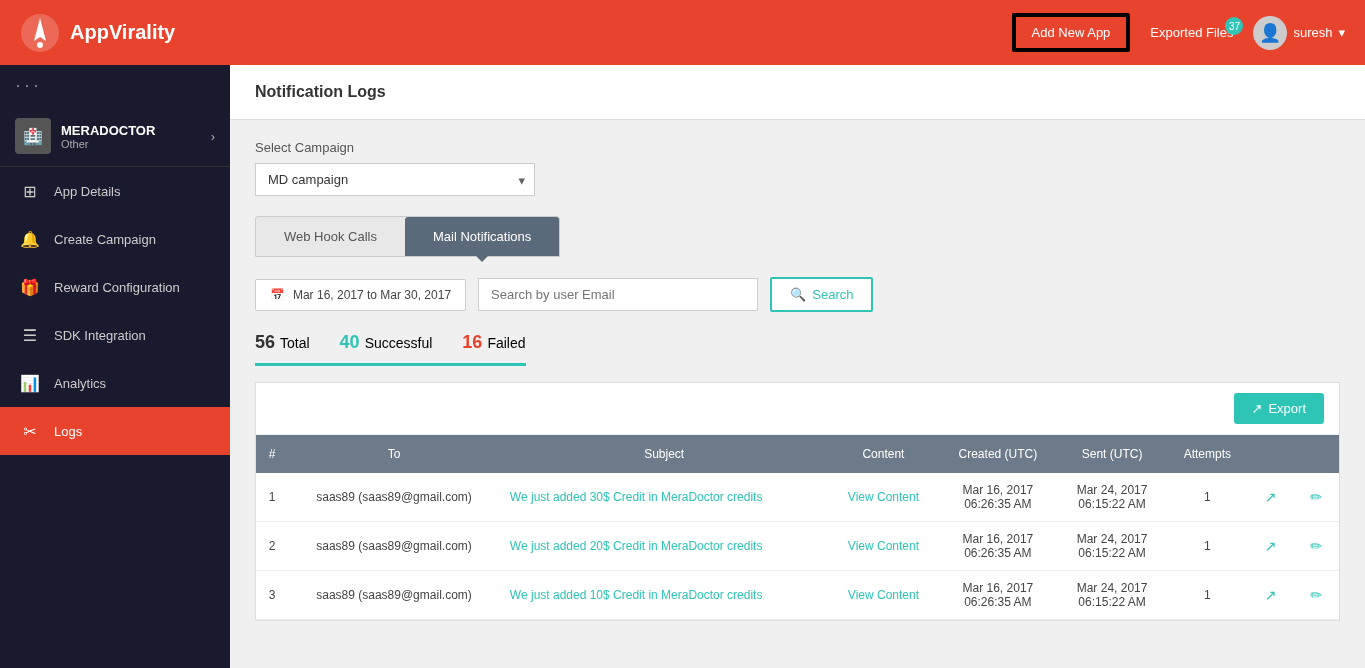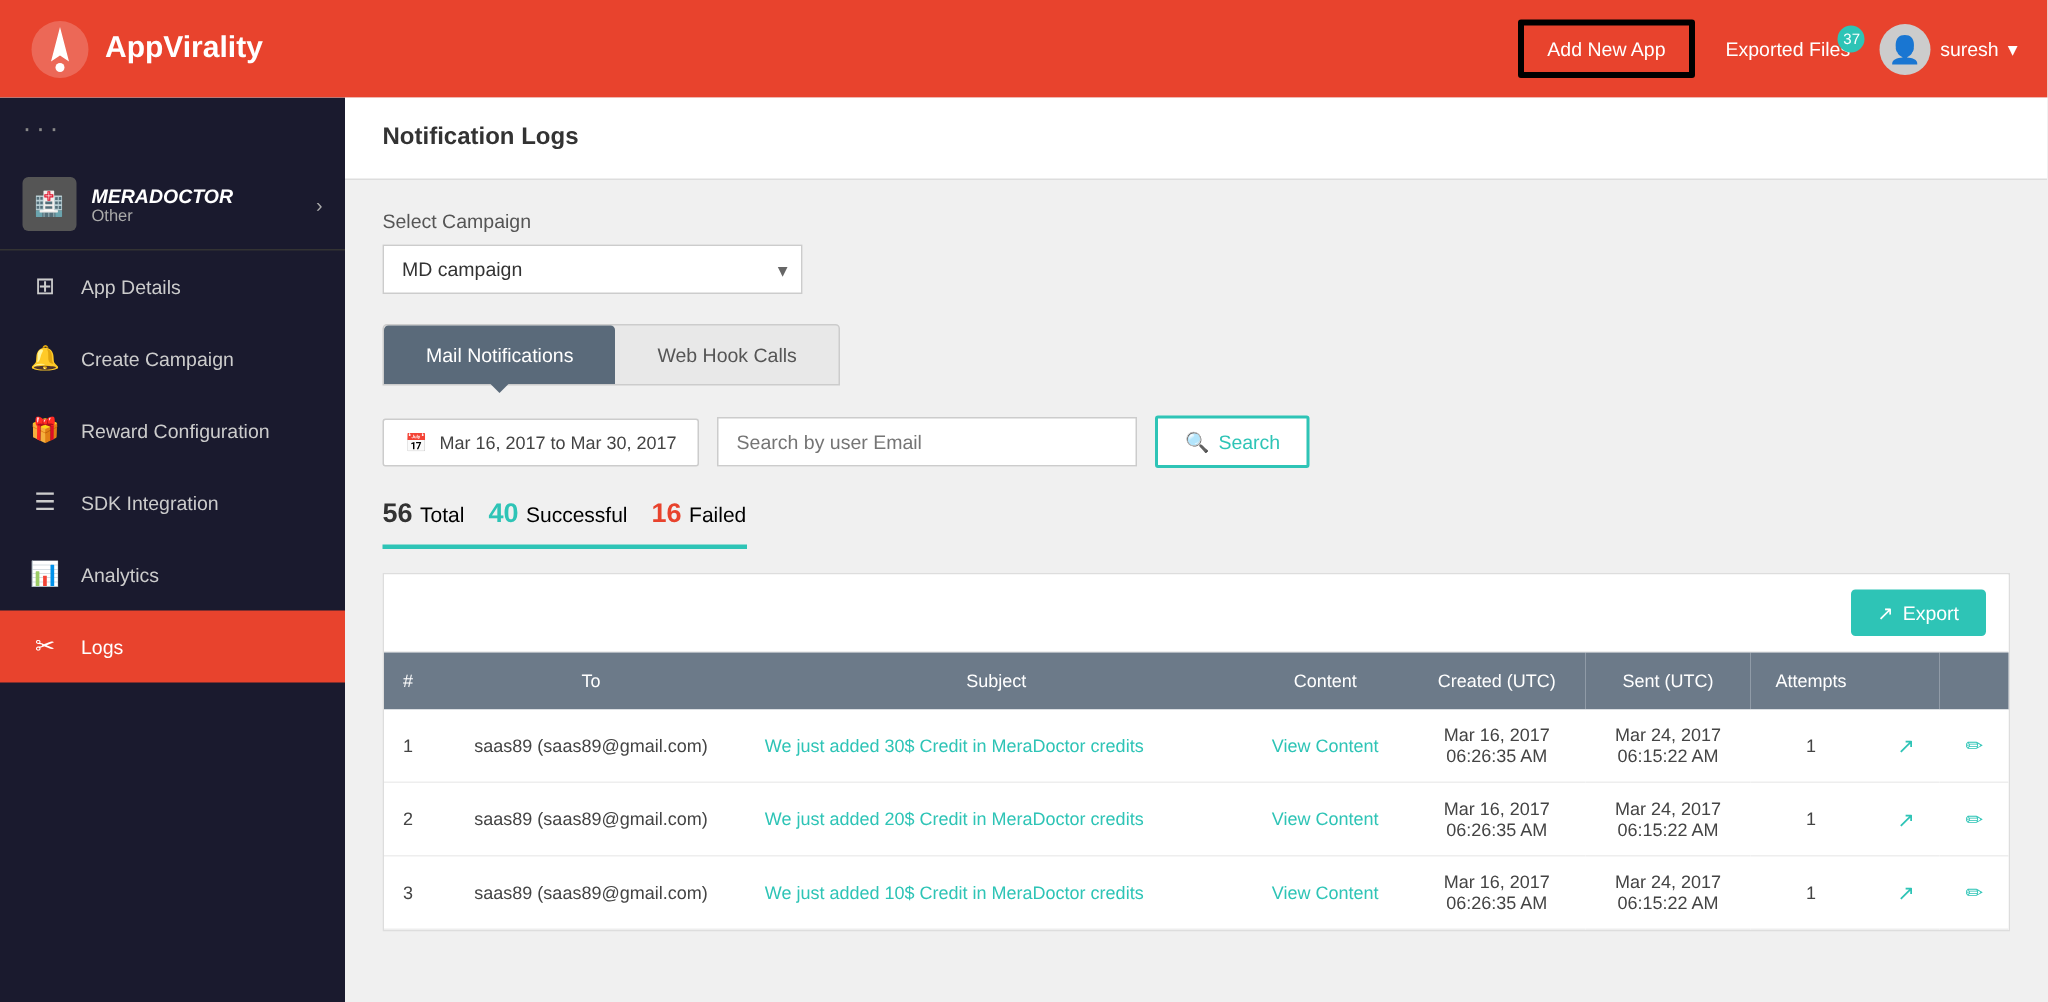--- a/index.html
+++ b/index.html
@@ -115,21 +115,21 @@
       width: 36px;
       height: 36px;
       background: #555;
       border-radius: 4px;
       display: flex;
       align-items: center;
       justify-content: center;
       font-size: 16px;
     }
     .sidebar-app-info { flex: 1; }
-    .sidebar-app-name { font-weight: bold; font-size: 13px; font-style: italic; }
+    .sidebar-app-name { font-weight: bold; font-size: 13px; }
     .sidebar-app-sub { font-size: 11px; color: #aaa; }
     .sidebar-chevron { color: #aaa; }
 
     .sidebar-nav-item {
       display: flex;
       align-items: center;
       padding: 14px 20px;
       gap: 14px;
       cursor: pointer;
       color: #ccc;
@@ -267,21 +267,21 @@
       background: white;
       color: #2ec4b6;
       cursor: pointer;
       font-size: 13px;
       border-radius: 2px;
     }
 
     
     .stats-bar {
       display: flex;
-      gap: 16px;
+      gap: 30px;
       margin-bottom: 16px;
       padding-bottom: 10px;
       border-bottom: 3px solid #2ec4b6;
       width: fit-content;
     }
     .stat-item { display: flex; align-items: center; gap: 5px; font-size: 18px; }
     .stat-number { font-weight: bold; }
     .stat-number.total { color: #333; }
     .stat-number.success { color: #2ec4b6; }
     .stat-number.failed { color: #e8432d; }
@@ -414,25 +414,25 @@
     <div class="content-inner">
       <div class="select-campaign-label">Select Campaign</div>
       <div class="campaign-select-wrapper">
         <select class="campaign-select">
           <option>MD campaign</option>
         </select>
         <span class="select-arrow">▾</span>
       </div>
 
       <div class="tabs-bar">
+        <button class="tab">
+          <span>Web Hook Calls</span>
+        </button>
         <button class="tab active">
           <span>Mail Notifications</span>
-        </button>
-        <button class="tab">
-          <span>Web Hook Calls</span>
         </button>
       </div>
 
       <div class="filter-bar">
         <button class="date-range-btn">
           <span>📅</span>
           <span>Mar 16, 2017 to Mar 30, 2017</span>
         </button>
         <input type="text" class="email-search-input" placeholder="Search by user Email" style="">
         <button class="search-btn">

